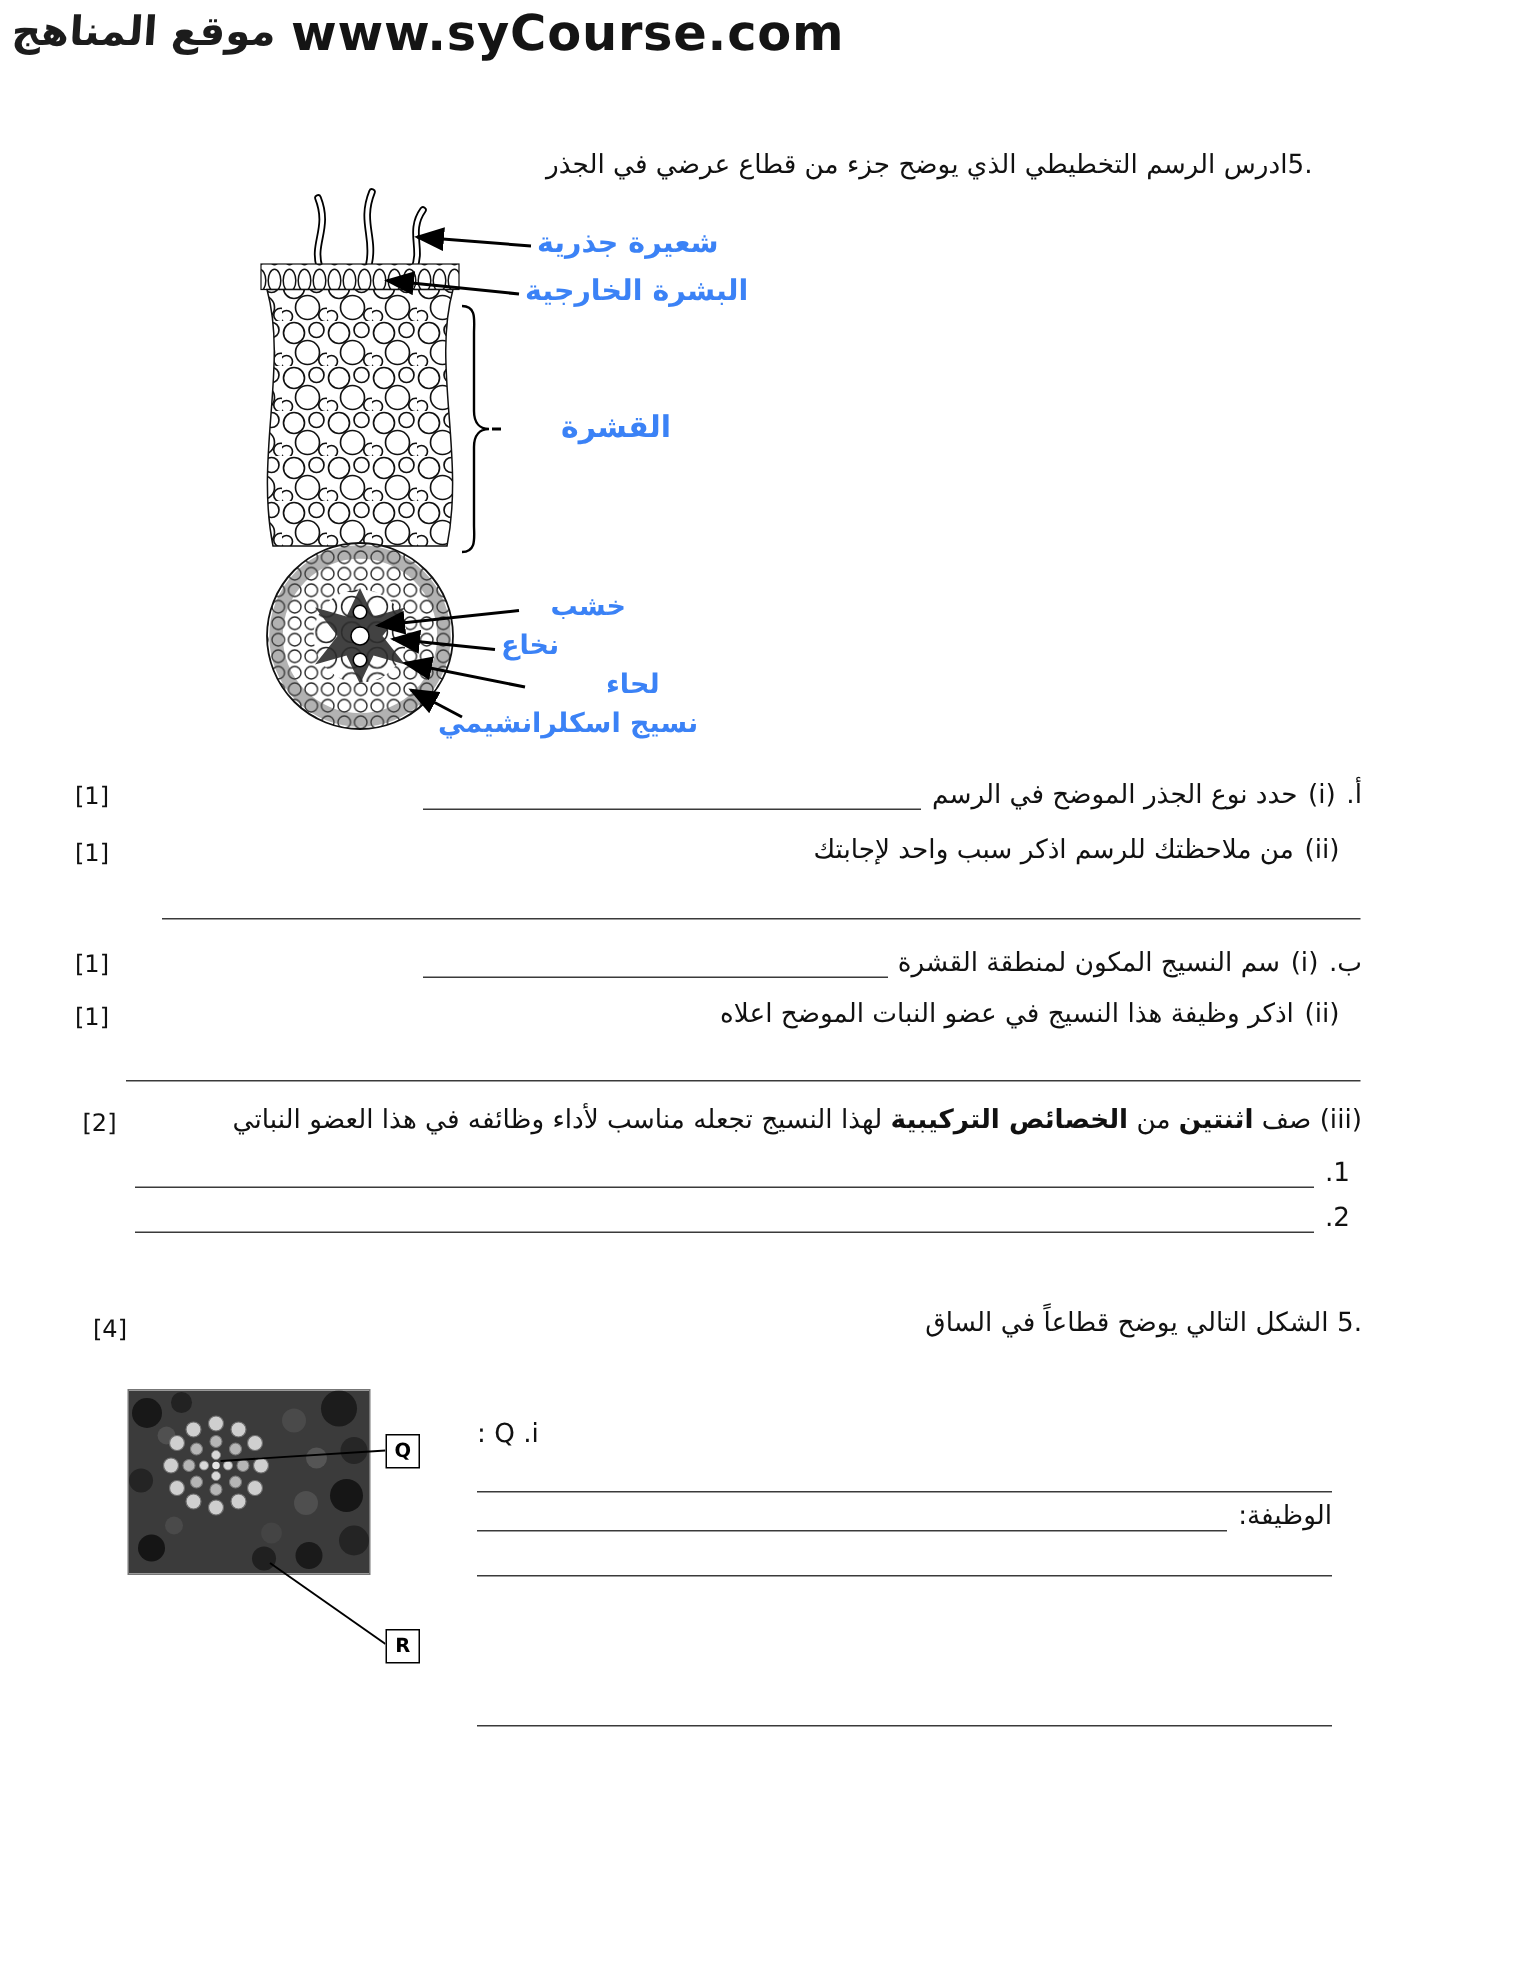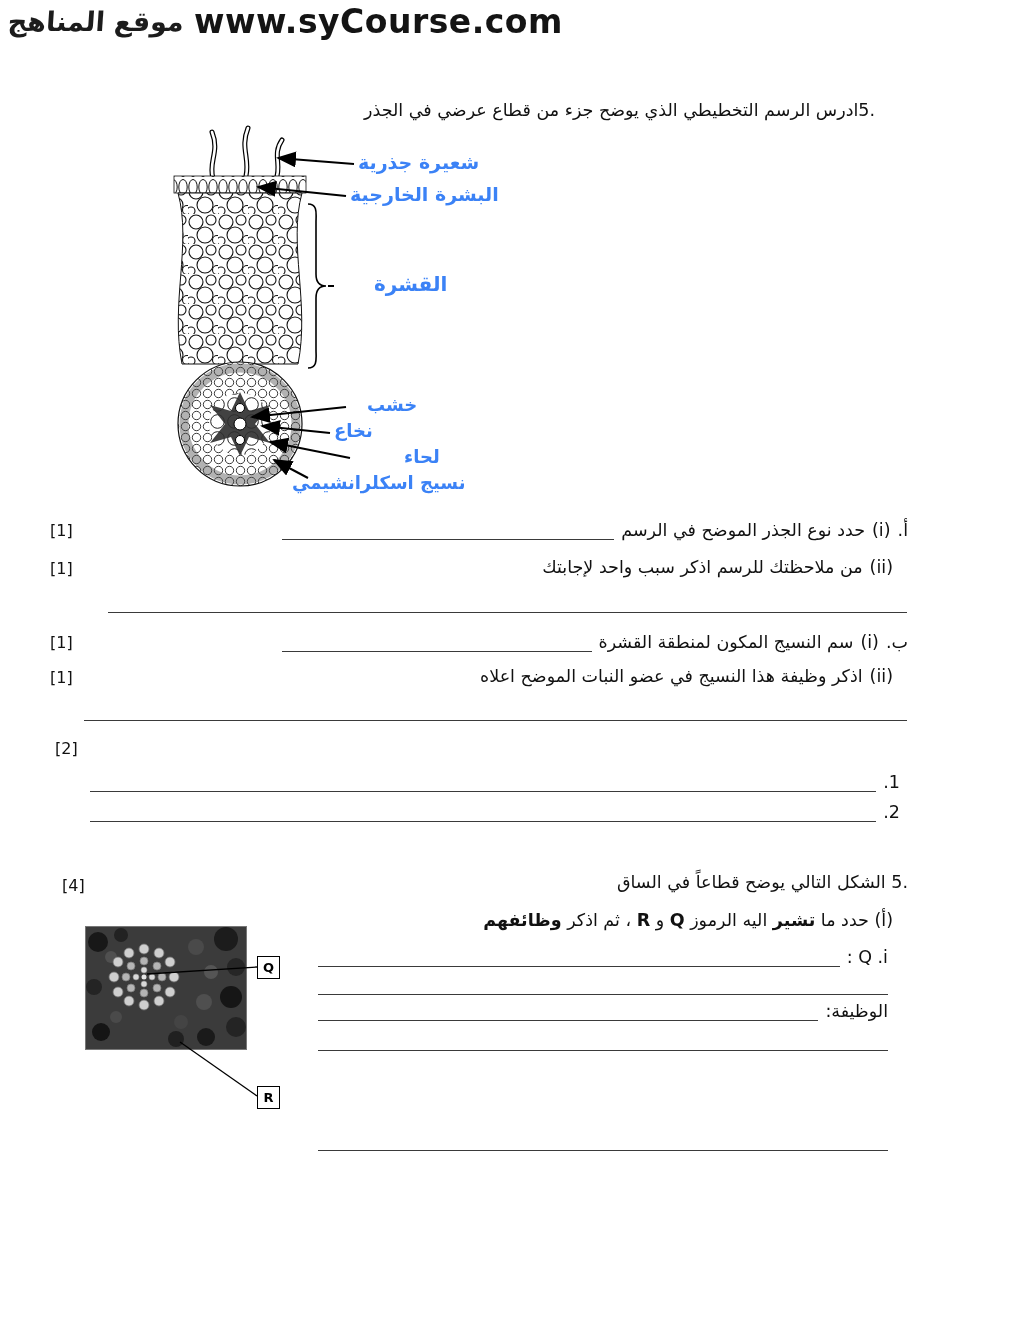--- a/index.html
+++ b/index.html
@@ -141,35 +141,35 @@
   <span class="mark" style="top:633px;left:50px;">[1]</span>
 
   <div class="qrow" style="top:666px;right:127px;">
     <span class="pnum">(ii)</span>
     <span>اذكر وظيفة هذا النسيج في عضو النبات الموضح اعلاه</span>
   </div>
   <span class="mark" style="top:668px;left:50px;">[1]</span>
 
   <div class="sep" style="top:720px;left:84px;right:113px;"></div>
 
+  <div class="trow" style="top:737px;right:112px;"><span class="pnum">(iii)</span> <span>صف </span><span class="bold">اثنتين</span><span> من </span><span class="bold">الخصائص التركيبية</span><span> لهذا النسيج تجعله مناسب لأداء وظائفه في هذا العضو النباتي</span></div>
   <span class="mark" style="top:739px;left:55px;">[2]</span>
 
   <div class="qrow" style="top:771px;right:120px;left:90px;">
     <span class="pnum">.1</span>
     <span class="fill"></span>
   </div>
   <div class="qrow" style="top:801px;right:120px;left:90px;">
     <span class="pnum">.2</span>
     <span class="fill"></span>
   </div>
 
   <div class="trow" style="top:872px;right:112px;"><span class="pnum">5.</span> <span>الشكل التالي يوضح قطاعاً في الساق</span></div>
   <span class="mark" style="top:876px;left:62px;">[4]</span>
 
-  <div class="trow" style="top:910px;right:127px;"><span>(أ) حدد ما </span><span class="bold">تشير</span><span> اليه الرموز </span><span class="bold">Q</span><span> و </span><span class="bold">R</span><span> ، ثم اذكر </span><span class="bold">وظائفهم</span></div>
 
   <div class="figure">
     <div class="micro">
       <svg viewBox="0 0 160 122" width="160" height="122">
         <rect width="160" height="122" fill="#3b3b3b"></rect>
         <circle cx="12" cy="15" r="10" fill="#181818"></circle>
         <circle cx="35" cy="8" r="7" fill="#222"></circle>
         <circle cx="140" cy="12" r="12" fill="#1c1c1c"></circle>
         <circle cx="150" cy="40" r="9" fill="#262626"></circle>
         <circle cx="145" cy="70" r="11" fill="#161616"></circle>
@@ -221,21 +221,21 @@
       </svg>
     </div>
     <svg class="fig-connect" viewBox="0 0 250 205" width="250" height="205">
       <line x1="172" y1="41" x2="62" y2="48" stroke="#000" stroke-width="1.3"></line>
       <line x1="172" y1="170" x2="95" y2="116" stroke="#000" stroke-width="1.3"></line>
     </svg>
     <div class="tagbox" style="left:172px;top:30px;">Q</div>
     <div class="tagbox" style="left:172px;top:160px;">R</div>
   </div>
 
-  <div class="qrow" style="top:946px;left:318px;right:132px;">
+  <div class="qrow" style="top:946px;left:318px;right:132px;flex-direction:column;">
     <span class="pnum">: Q .i</span>
     <span class="fill"></span>
   </div>
   <div class="sep" style="top:994px;left:318px;right:132px;"></div>
   <div class="qrow" style="top:1000px;left:318px;right:132px;text-align:center;">
     <span>الوظيفة:</span>
     <span class="fill"></span>
   </div>
   <div class="sep" style="top:1050px;left:318px;right:132px;"></div>
   <div class="sep" style="top:1150px;left:318px;right:132px;"></div>

